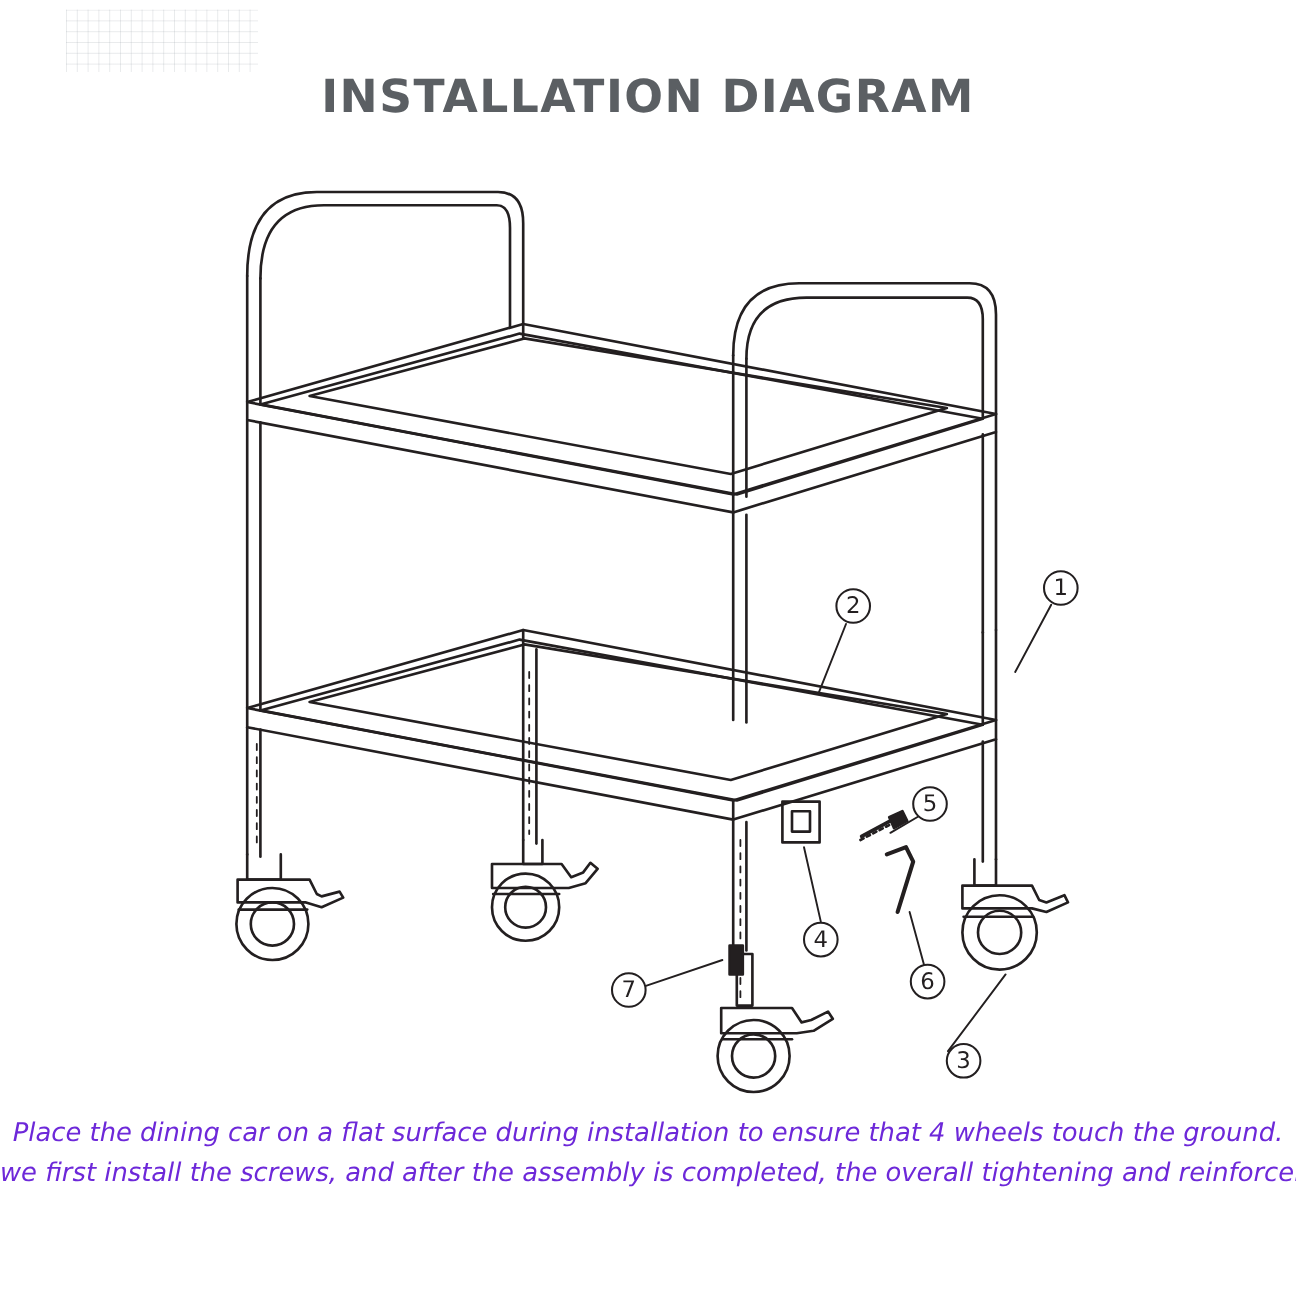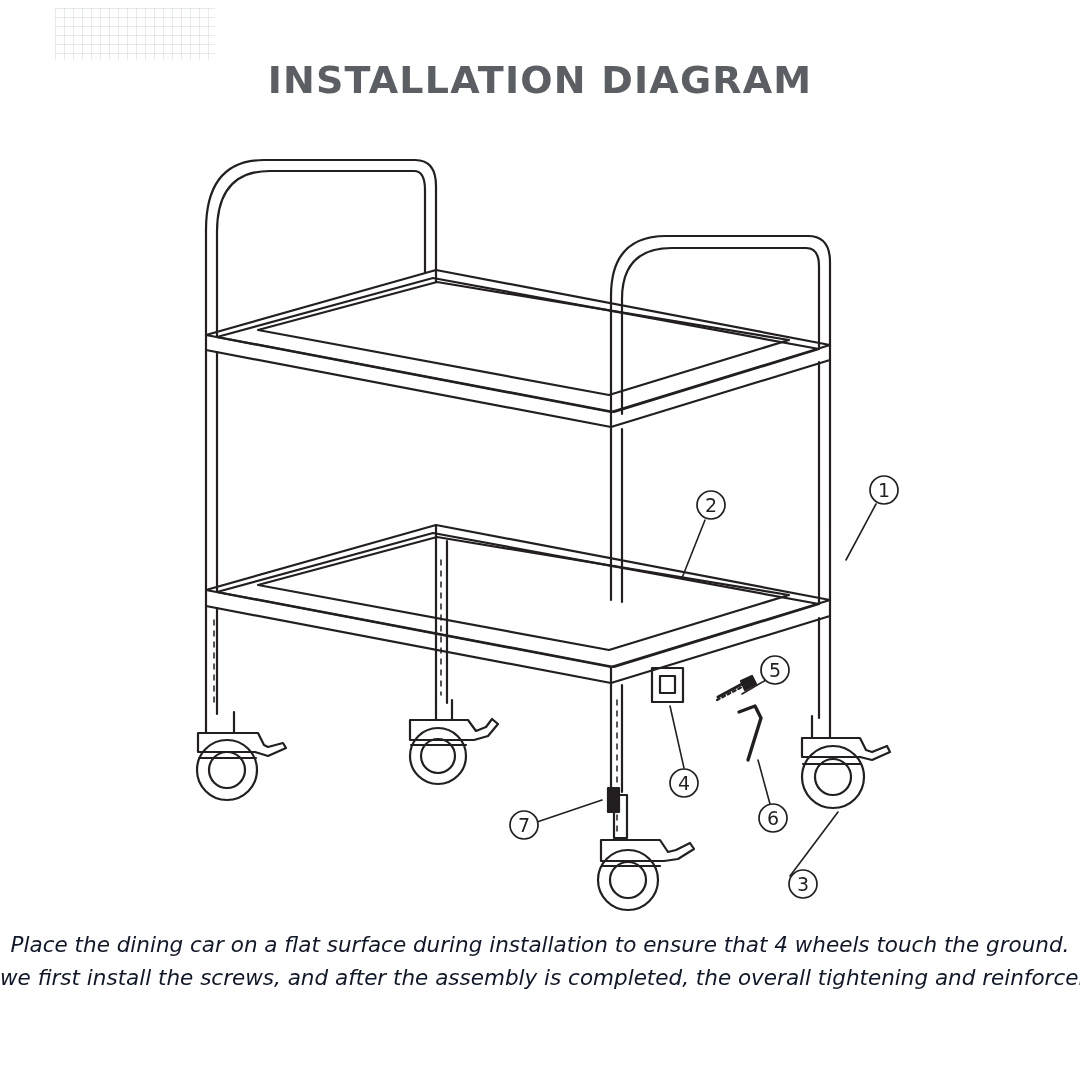--- a/index.html
+++ b/index.html
@@ -55,21 +55,21 @@
     height: 1080px;
   }
   #caption {
     position: absolute;
     left: 0;
     top: 928px;
     width: 1080px;
     text-align: center;
     font-size: 21.5px;
     line-height: 33px;
-    color: #0f172a;
+    color: #6d28d9;
     font-style: italic;
     font-family: "DejaVu Sans", sans-serif;
   }
   #caption div { white-space: nowrap; }
   .callout-num {
     font-size: 19px;
     fill: #231f20;
     font-family: "DejaVu Sans", sans-serif;
     text-anchor: middle;
     dominant-baseline: middle;

